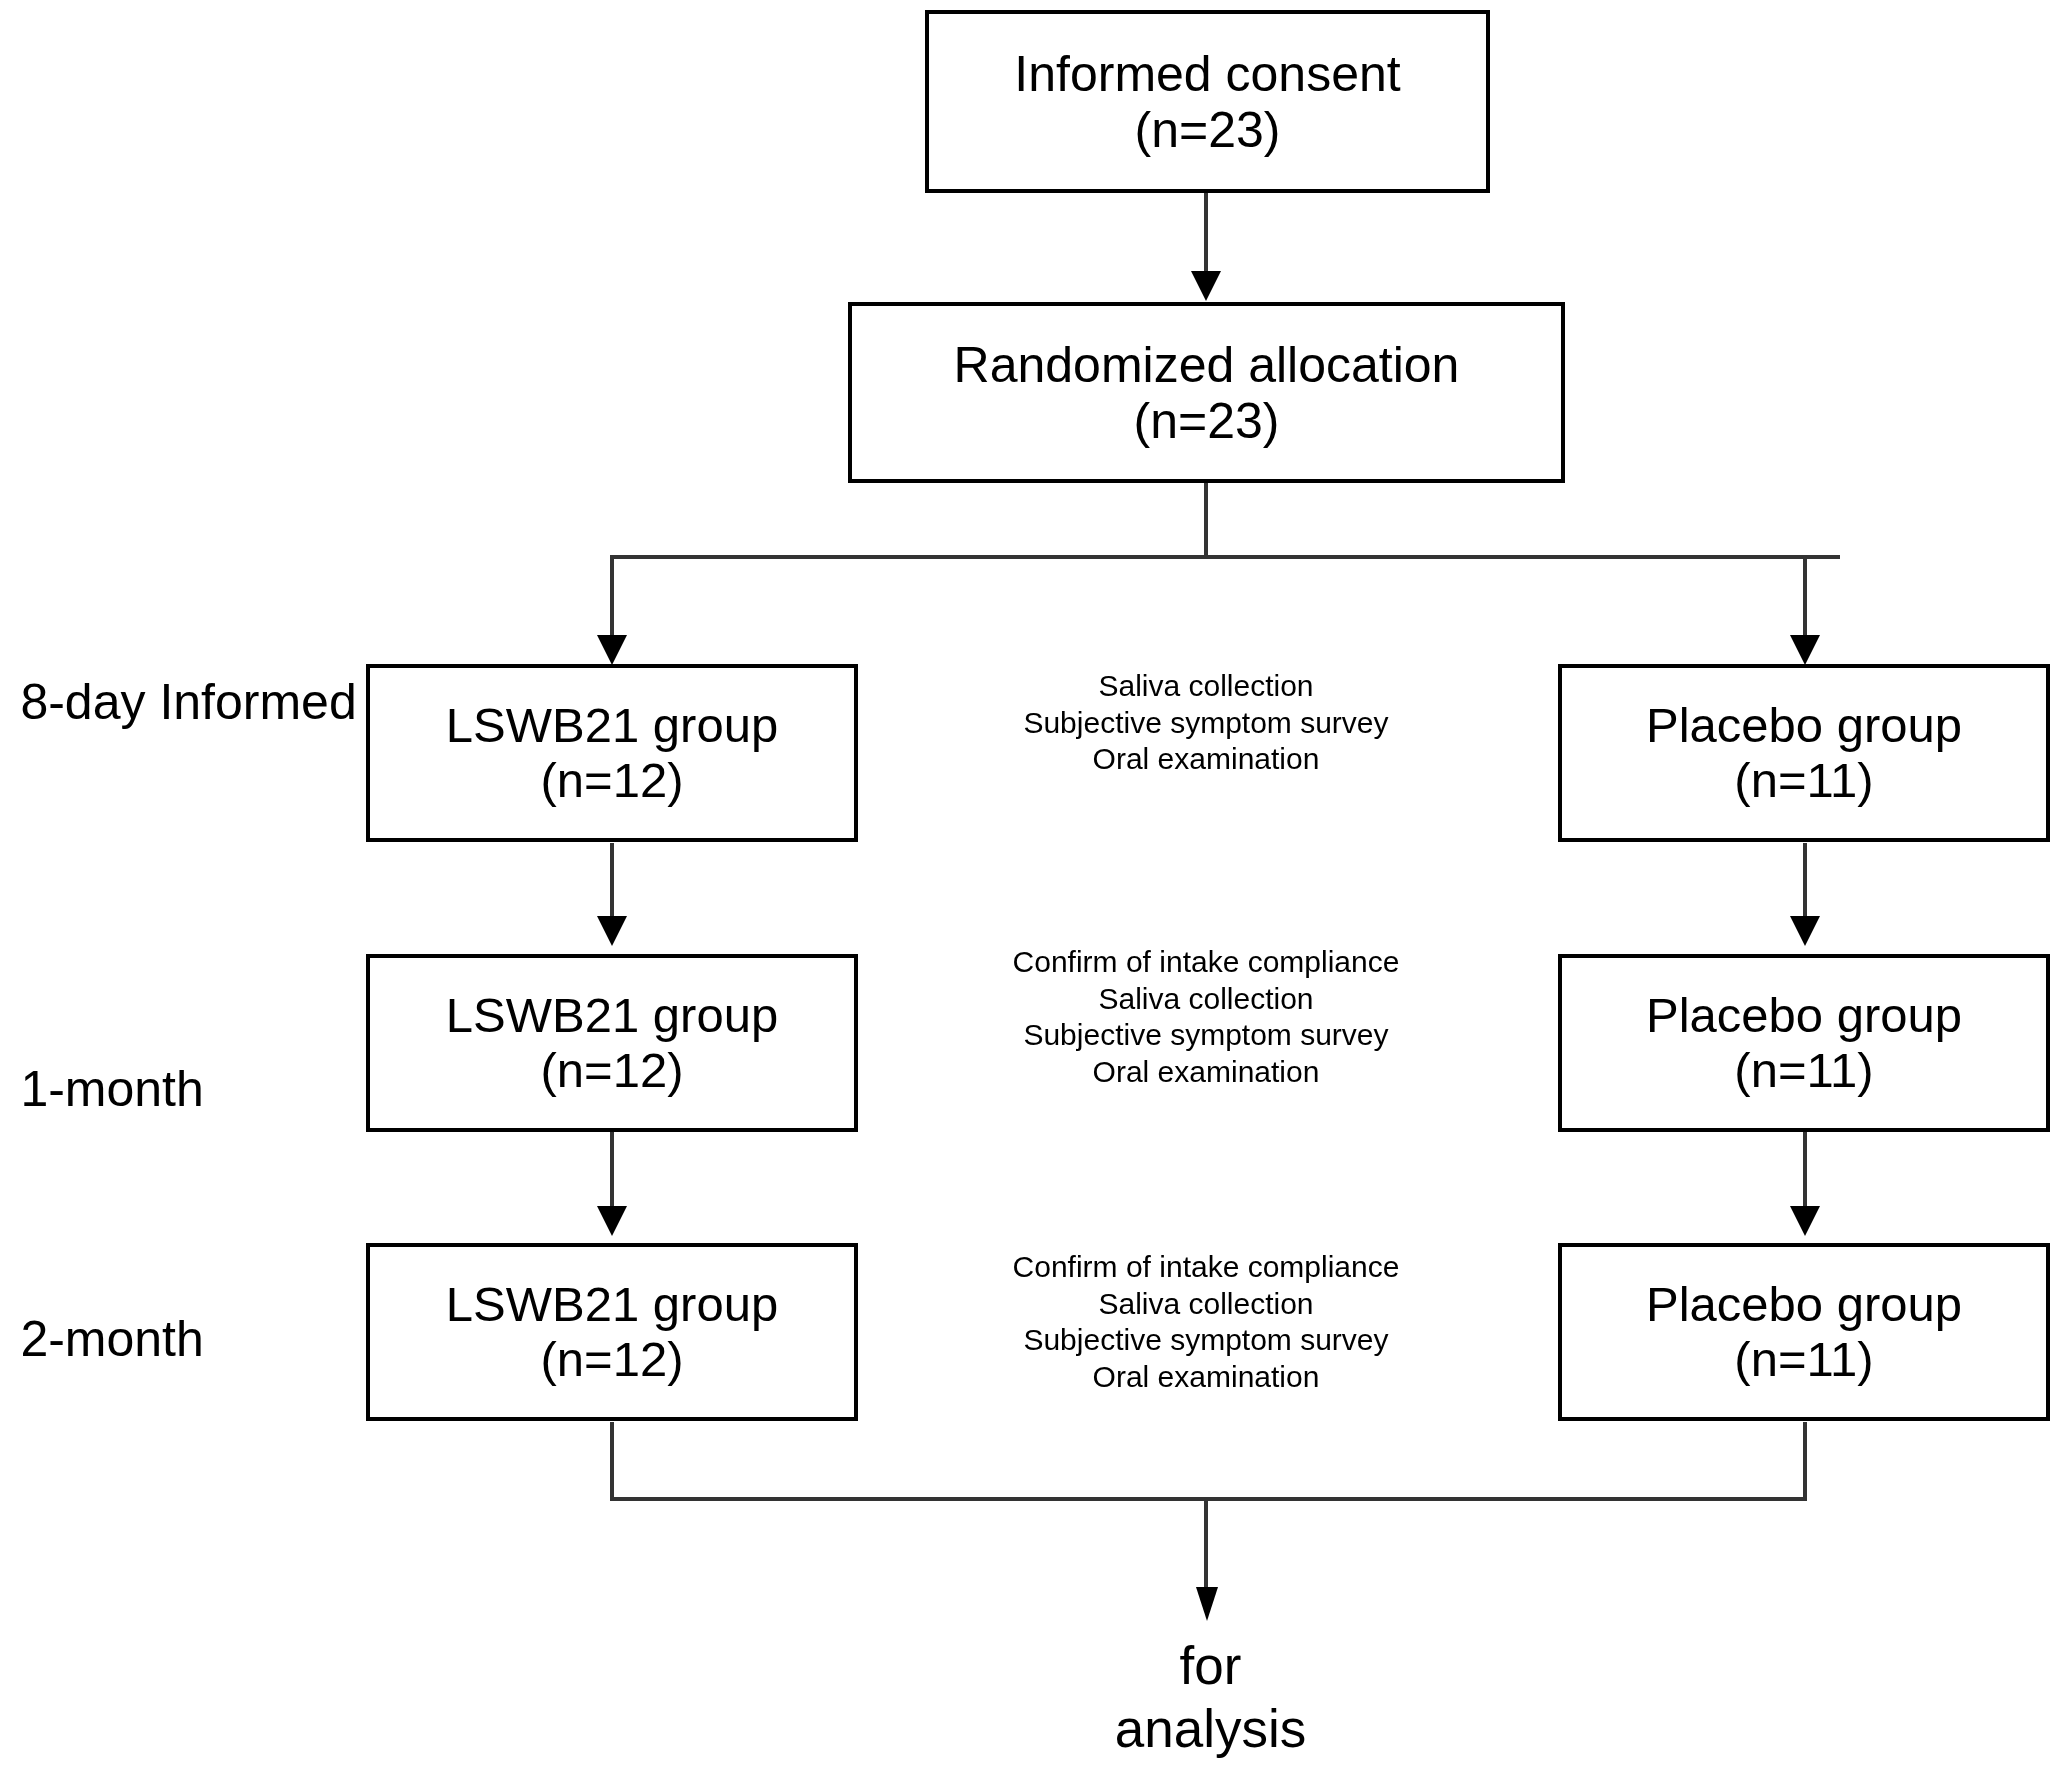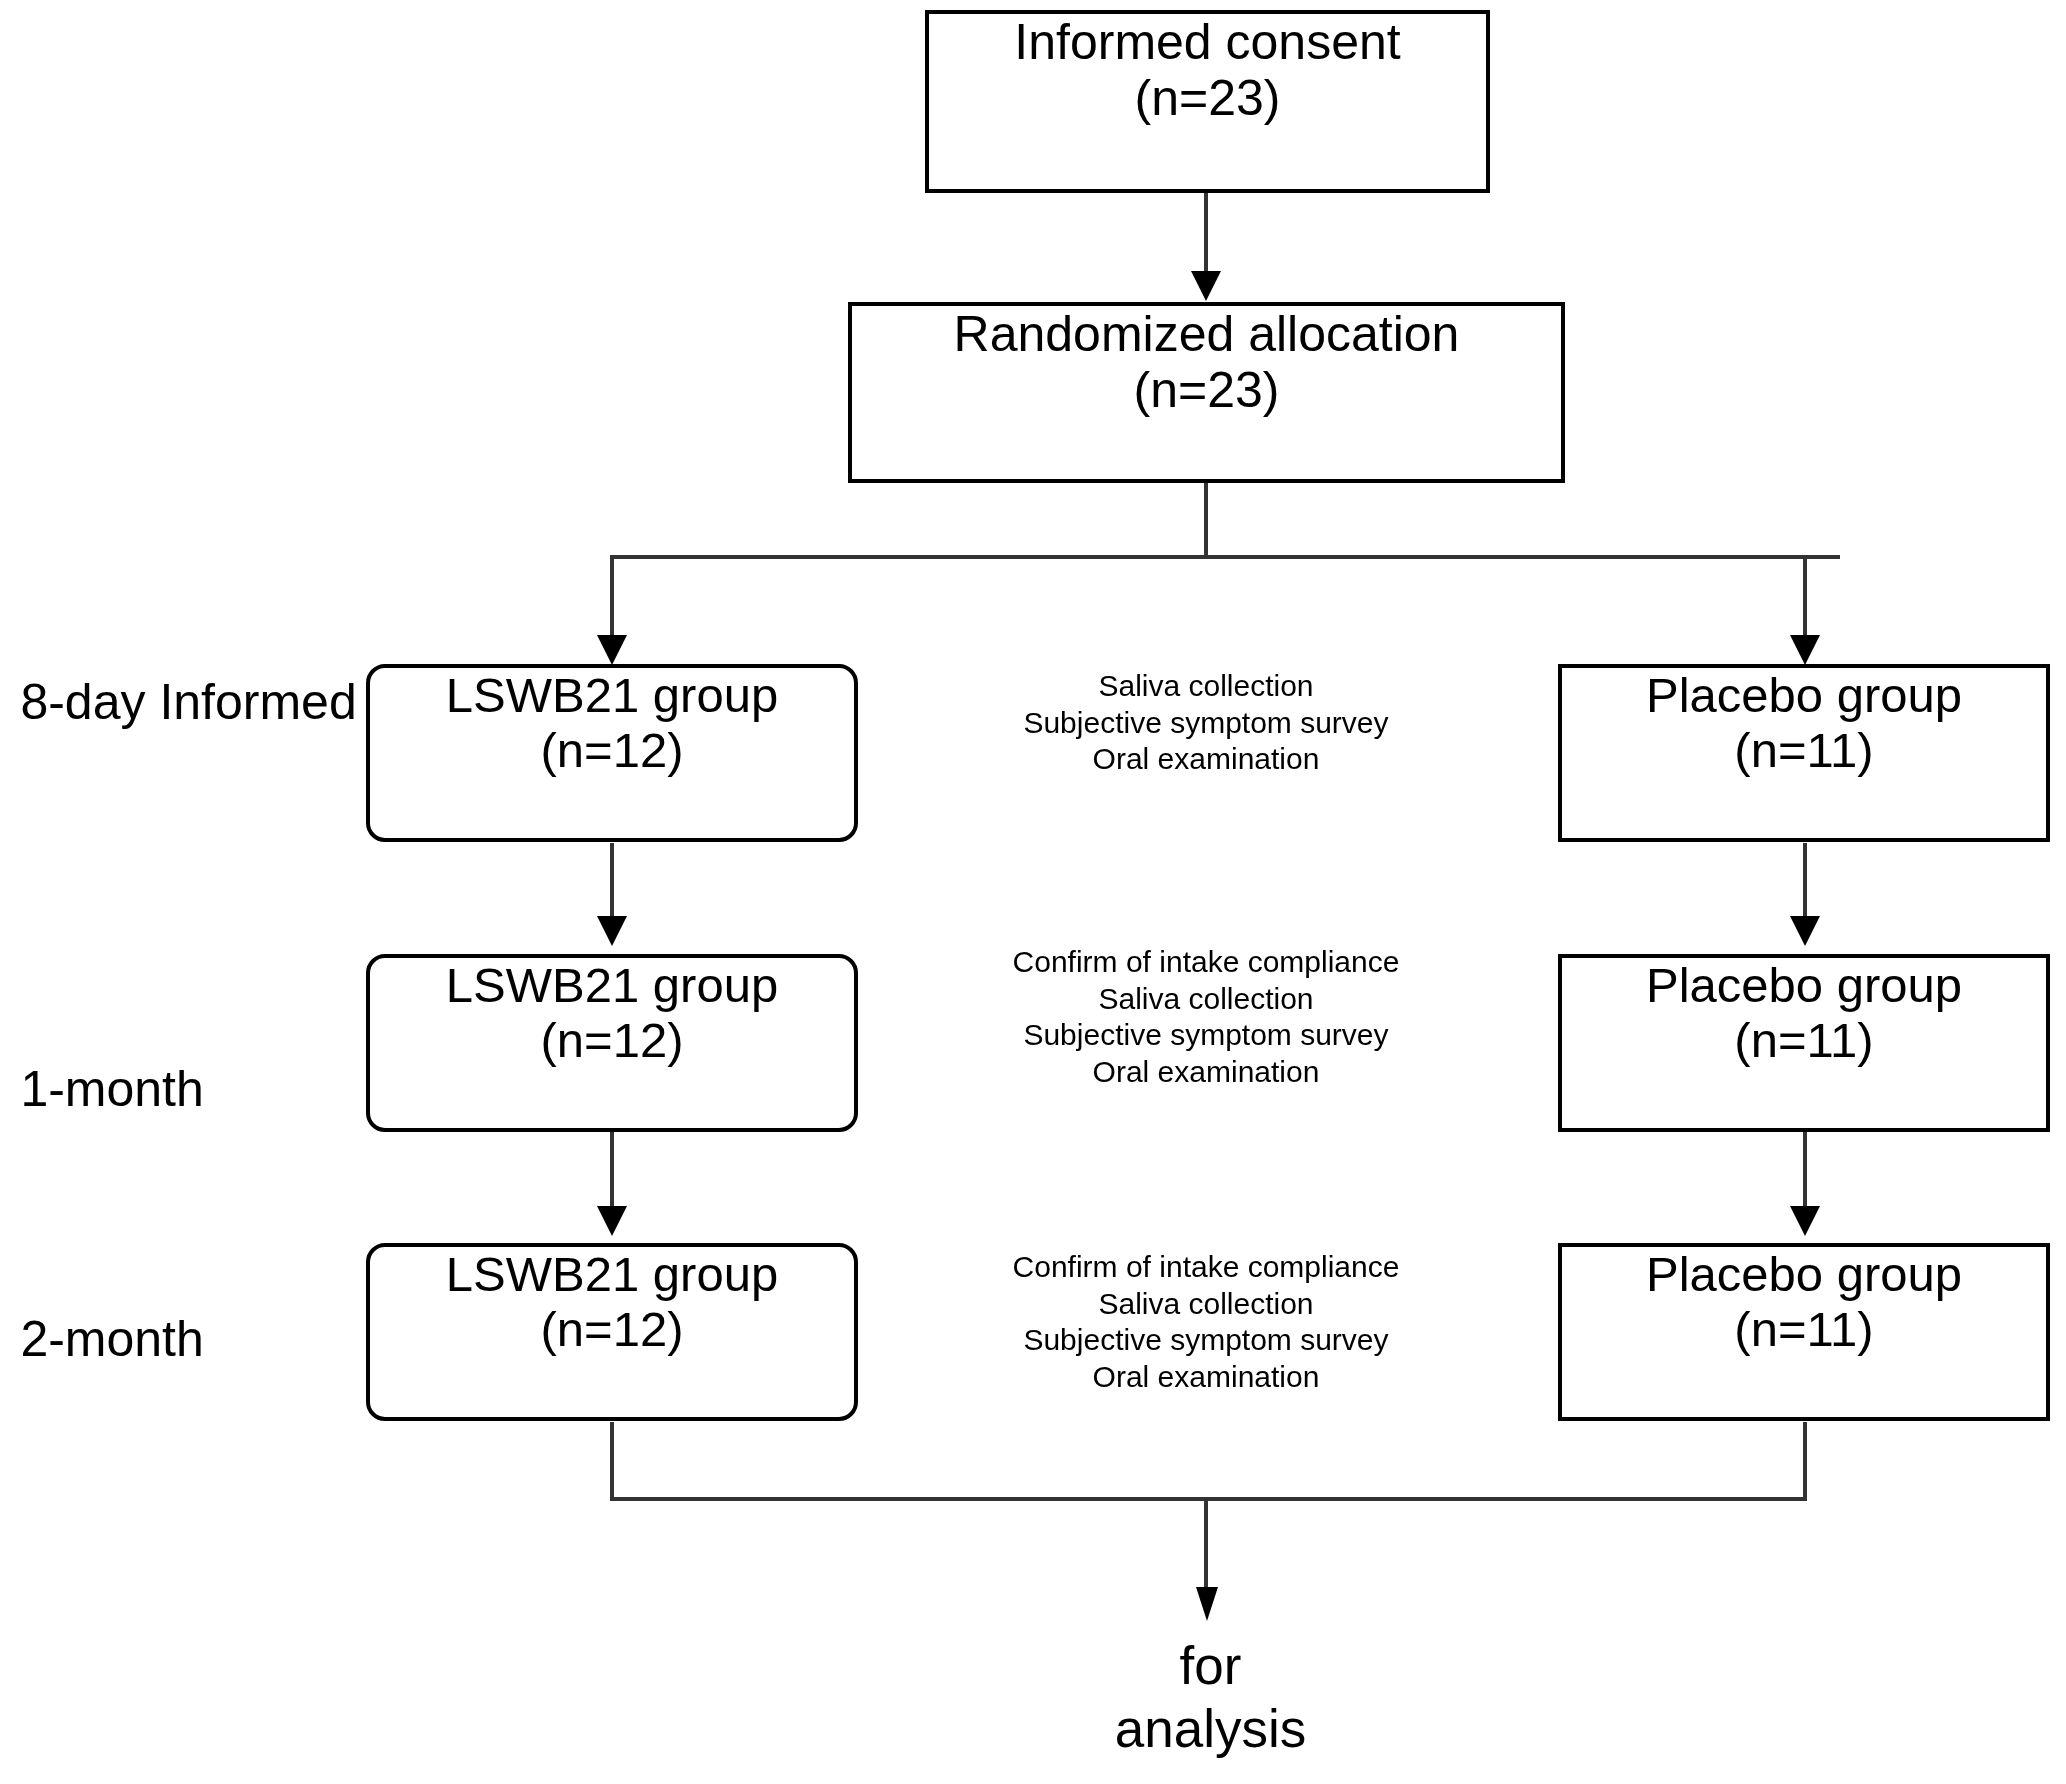--- a/index.html
+++ b/index.html
@@ -20,31 +20,31 @@
 
   
   .node {
     position: absolute;
     box-sizing: border-box;
     border: 4.1px solid #000000;
     background: #ffffff;
     display: flex;
     flex-direction: column;
     align-items: center;
-    justify-content: flex-start;
+    justify-content: center;
     line-height: 1.12;
     text-align: center;
     white-space: nowrap;
   }
   .node .ln { display: block; }
 
   .node-top      { left: 925px; top: 10.2px;   width: 565px;  height: 183px; font-size: 50px; }
   .node-rand     { left: 848px; top: 302px;  width: 717px; height: 181px; font-size: 50px; }
 
-  .node-left     { left: 366px;  width: 492px; font-size: 49px; border-radius: 19px; }
+  .node-left     { left: 366px;  width: 492px; font-size: 49px; }
   .node-right    { left: 1558px; width: 492px; font-size: 49px; }
 
   .row-base      { top: 664px;  height: 178px; }
   .row-m1        { top: 954px; height: 178px; }
   .row-m2        { top: 1243px; height: 178px; }
 
   
   .stage-label {
     position: absolute;
     left: 20.4px;

